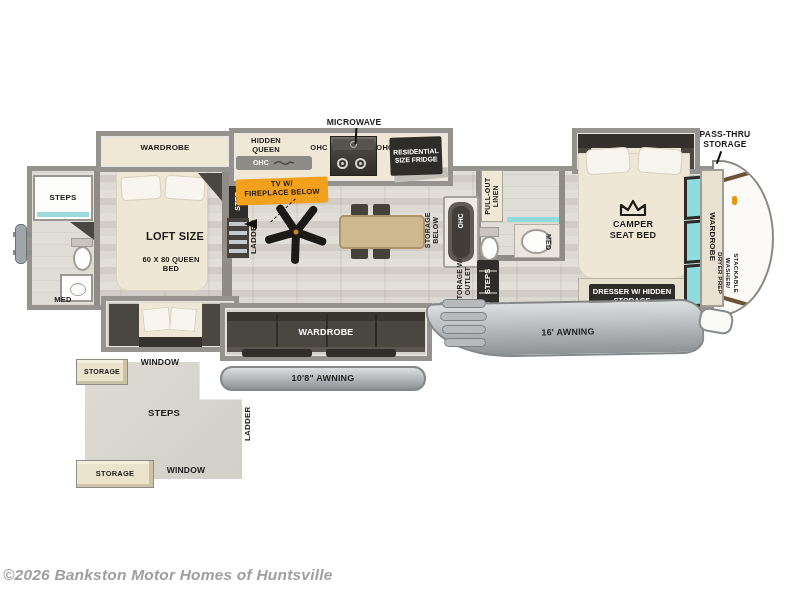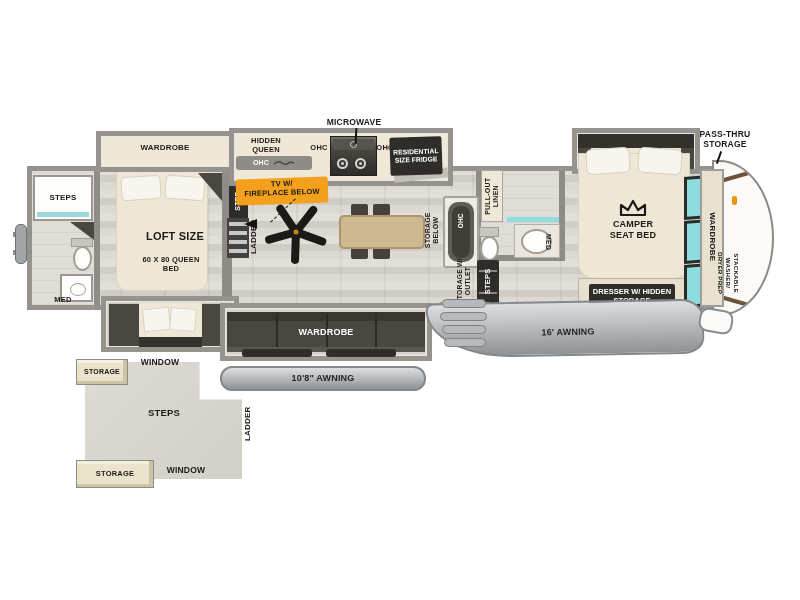--- a/index.html
+++ b/index.html
@@ -223,14 +223,15 @@
   <div class="a flexc" style="left:76px;top:359px;width:52px;height:26px;background:#ebe3cc;border:1.5px solid #8f8c86;box-shadow:inset -4px -3px 0 #cdc3a6,inset 0 3px 0 #f5efde">
     <span class="lbl" style="font-size:7px">STORAGE</span>
   </div>
   <div class="a lbl" style="left:138px;top:407px;width:52px;font-size:9.5px">STEPS</div>
   <div class="a lbl" style="left:226px;top:419px;width:44px;font-size:8px;transform:rotate(-90deg)">LADDER</div>
   <div class="a lbl" style="left:158px;top:465px;width:56px;font-size:8.5px">WINDOW</div>
   <div class="a flexc" style="left:76px;top:460px;width:78px;height:28px;background:#ebe3cc;border:1.5px solid #8f8c86;box-shadow:inset -4px -3px 0 #cdc3a6,inset 0 3px 0 #f5efde">
     <span class="lbl" style="font-size:7.5px">STORAGE</span>
   </div>
 
+  <div class="a" style="left:3px;top:566px;font-size:15.5px;font-weight:bold;font-style:italic;color:#9f9f9f;letter-spacing:.2px">©2026 Bankston Motor Homes of Huntsville</div>
 
 </div>
 
 </body></html>

